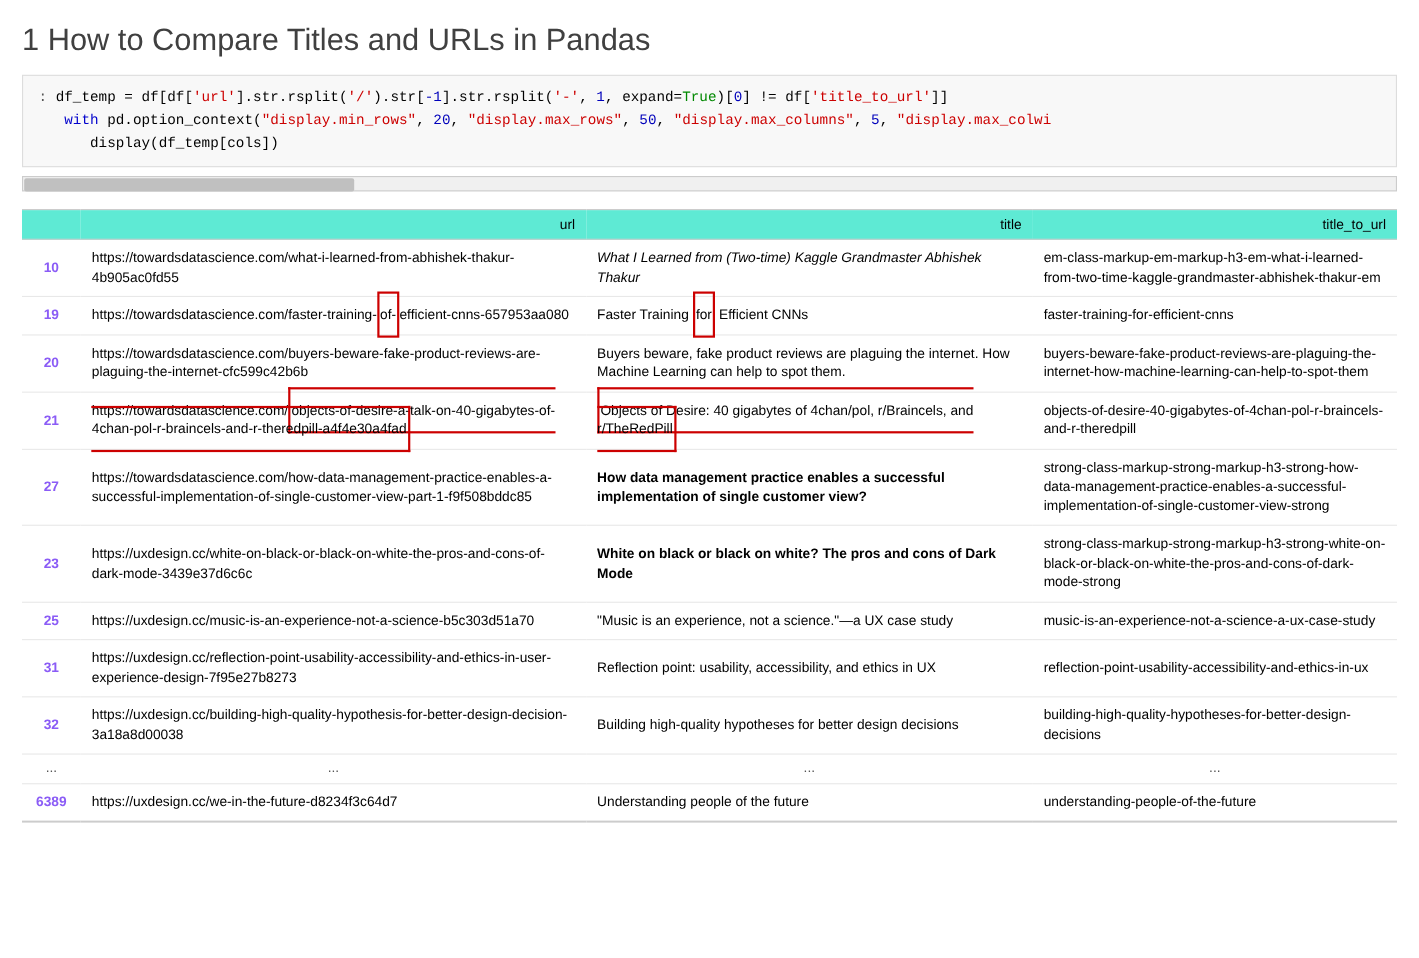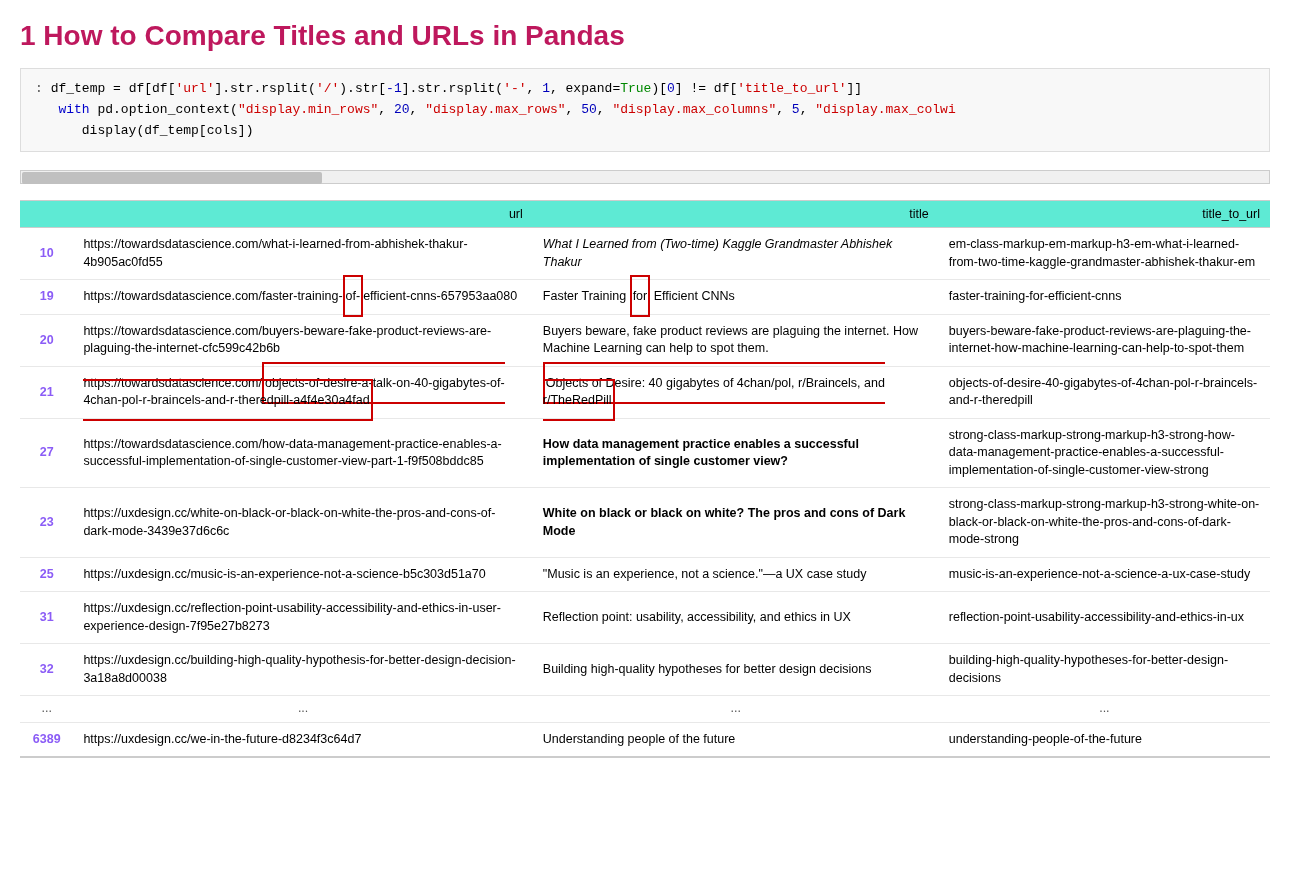--- a/index.html
+++ b/index.html
@@ -8,32 +8,32 @@
       font-size: 13px;
       background: #fff;
       color: #000;
       width: 1290px;
     }
     .page-container {
       padding: 20px 20px 0 20px;
     }
     h1 {
       font-size: 28px;
-      font-weight: bold;
+      font-weight: normal;
       margin-bottom: 16px;
-      color: #be185d;
+      color: #404040;
     }
     .code-block {
       background: #f8f8f8;
       border: 1px solid #ddd;
       padding: 10px 14px;
       font-family: 'Courier New', monospace;
       font-size: 13px;
       line-height: 1.6;
-      margin-bottom: 18px;
+      margin-bottom: 8px;
       overflow: hidden;
       position: relative;
     }
     .code-line {
       white-space: nowrap;
     }
     .kw-blue { color: #0000cc; }
     .kw-green { color: #008800; }
     .str-red { color: #cc0000; }
     .scrollbar-area {

